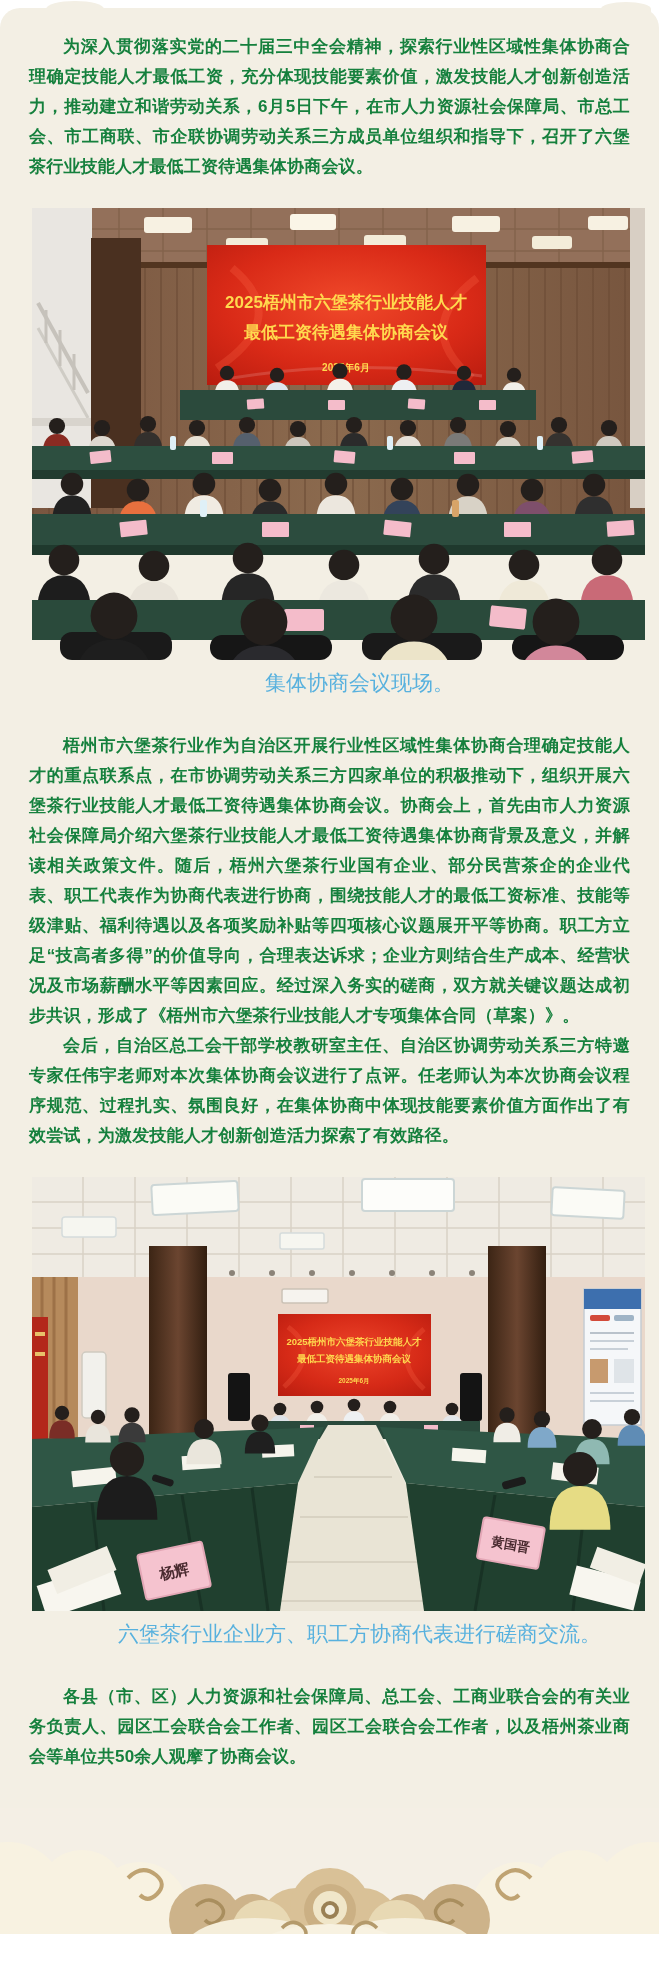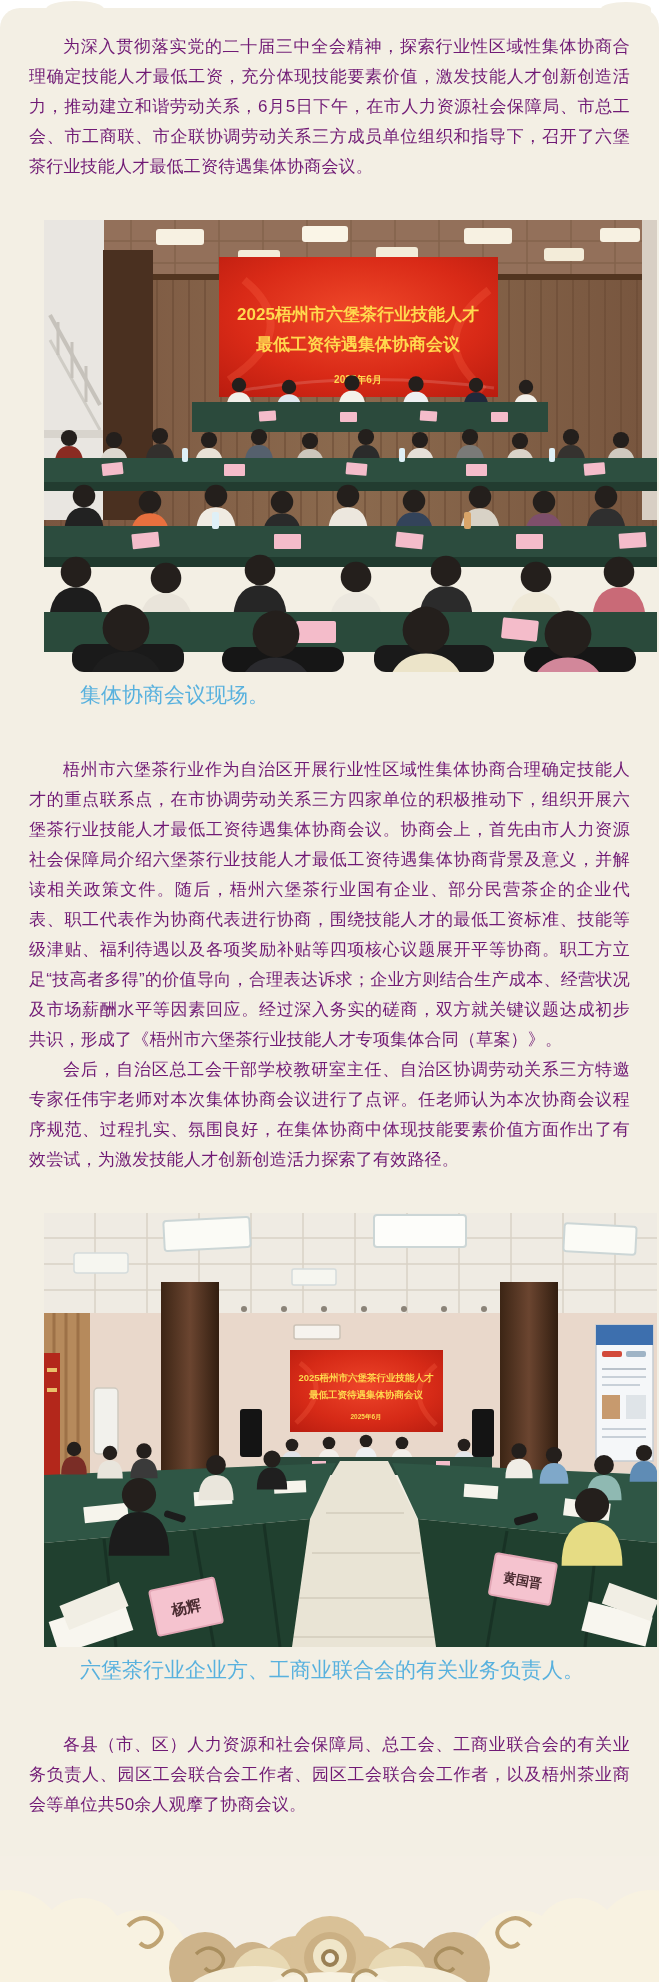--- a/index.html
+++ b/index.html
@@ -17,28 +17,29 @@
     padding-top:24px;
   }
   .bump{position:absolute;background:#f3efe4;border-radius:50% 50% 0 0;}
   .bump-left{top:-7px;left:46px;width:58px;height:16px;}
   .bump-right{top:-6px;right:8px;width:50px;height:14px;}
   .para-block{padding:0 29px;}
   .para{
     margin:0;
     font-size:17px;
     line-height:30px;
-    color:#701a75;
+    color:#15803d;
     text-align:justify;
     text-indent:2em;
     letter-spacing:.2px;
+    font-weight:bold;
   }
   .spacer-30{height:30px;}
   .spacer-18{height:18px;}
-  figure{margin:12px;padding:8px;}
+  figure{margin:0;padding:8px;text-align:center;}
   .photo{display:block;margin-left:24px;}
   .photo svg{display:block;}
   figcaption{
     margin:12px 0 0 60px;
     font-size:21px;
     line-height:21px;
     color:#58b1de;
   }
   .cloud-footer{margin-top:36px;line-height:0;}
 </style>
@@ -372,21 +373,21 @@
           </g>
 
           <g>
             <rect x="8" y="396" width="78" height="34" fill="#f8f6ef" transform="rotate(-18 47 413)"></rect>
             <rect x="18" y="380" width="64" height="26" fill="#f1eee4" transform="rotate(-22 50 393)"></rect>
             <rect x="540" y="396" width="66" height="30" fill="#f8f6ef" transform="rotate(14 573 411)"></rect>
             <rect x="560" y="378" width="52" height="22" fill="#f1eee4" transform="rotate(20 586 389)"></rect>
           </g>
         </svg>
       </div>
-      <figcaption>六堡茶行业企业方、工商业联合会的有关业务负责人。</figcaption>
+      <figcaption>六堡茶行业企业方、职工方协商代表进行磋商交流。</figcaption>
     </figure>
 
     <div class="spacer-30"></div>
 
     <div class="para-block">
       <p class="para">各县（市、区）人力资源和社会保障局、总工会、工商业联合会的有关业务负责人、园区工会联合会工作者、园区工会联合会工作者，以及梧州茶业商会等单位共50余人观摩了协商会议。</p>
     </div>
 
     <div class="cloud-footer">
       <svg width="659" height="126" viewBox="0 0 659 126" role="img">

